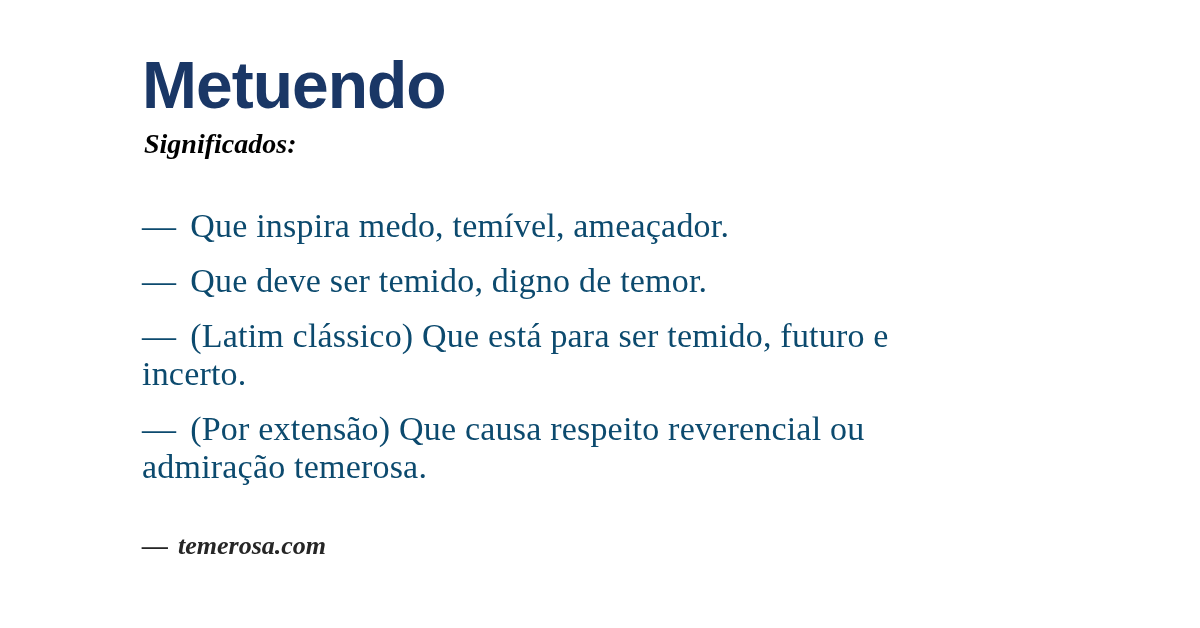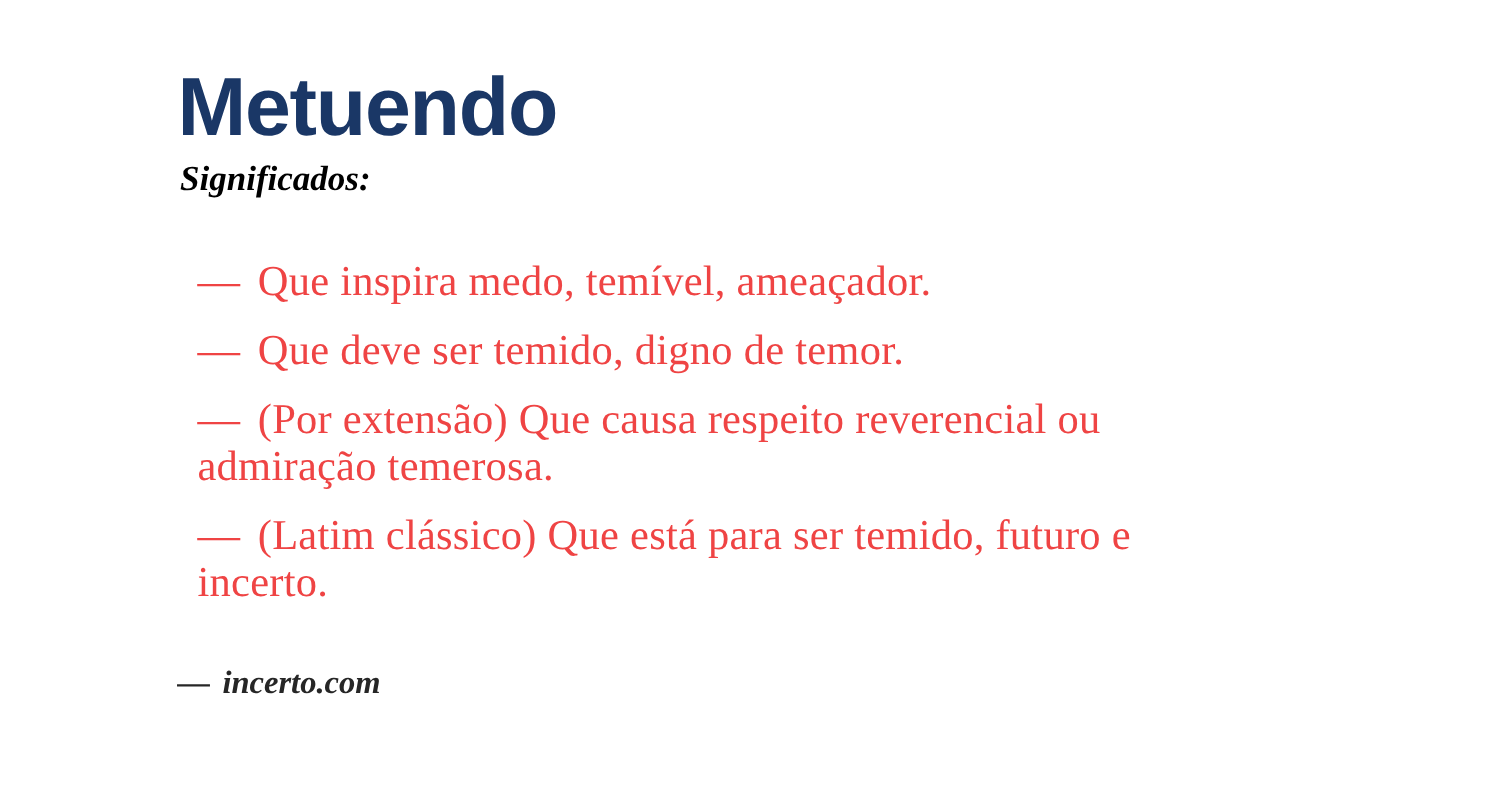--- a/index.html
+++ b/index.html
@@ -32,25 +32,25 @@
     line-height: 1.2;
     font-weight: 700;
     font-style: italic;
     color: #000000;
   }
   .definitions {
     margin-top: 46px;
     max-width: 830px;
   }
   .definition {
-    margin: 0 0 17px 16px;
+    margin: 0 0 17px 0;
     font-size: 34px;
     line-height: 38px;
     letter-spacing: 0.2px;
-    color: #ef4444;
+    color: #0c4a6e;
   }
   .definition .dash {
     margin-right: 14px;
   }
   .attribution {
     position: absolute;
     left: 142px;
     top: 530px;
     font-size: 26px;
     line-height: 1.2;
@@ -70,21 +70,21 @@
   <h1 class="title">Metuendo</h1>
 
   <h2 class="subtitle">Significados:</h2>
 
   <div class="definitions">
 
     <p class="definition"><span class="dash">—</span><span>Que inspira medo, temível, ameaçador.</span></p>
 
     <p class="definition"><span class="dash">—</span><span>Que deve ser temido, digno de temor.</span></p>
 
+    <p class="definition"><span class="dash">—</span><span>(Latim clássico) Que está para ser temido, futuro e incerto.</span></p>
+
     <p class="definition"><span class="dash">—</span><span>(Por extensão) Que causa respeito reverencial ou admiração temerosa.</span></p>
-
-    <p class="definition"><span class="dash">—</span><span>(Latim clássico) Que está para ser temido, futuro e incerto.</span></p>
 
   </div>
 
-  <div class="attribution"><span class="dash">—</span><span>incerto.com</span></div>
+  <div class="attribution"><span class="dash">—</span><span>temerosa.com</span></div>
 
 </div>
 
 </body></html>

